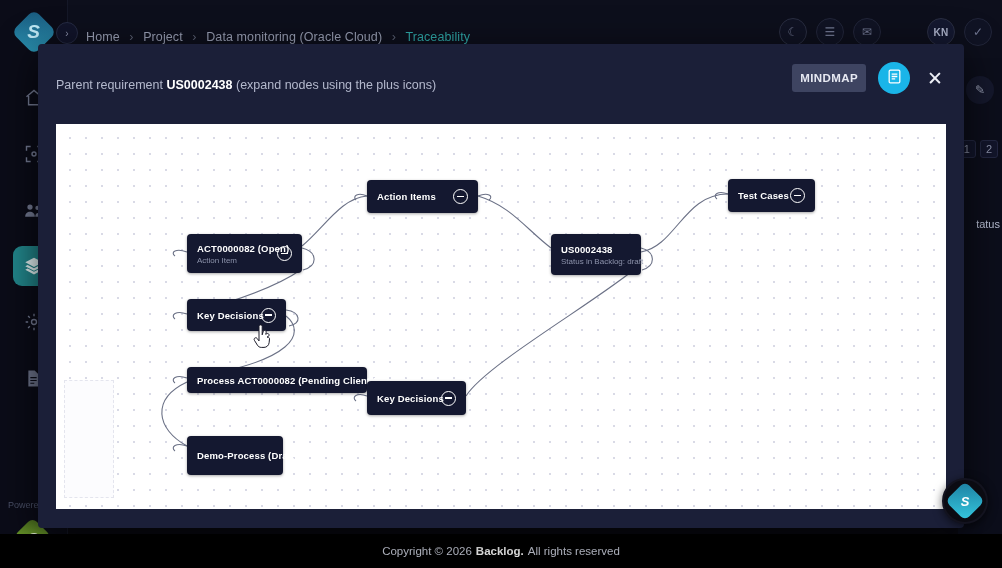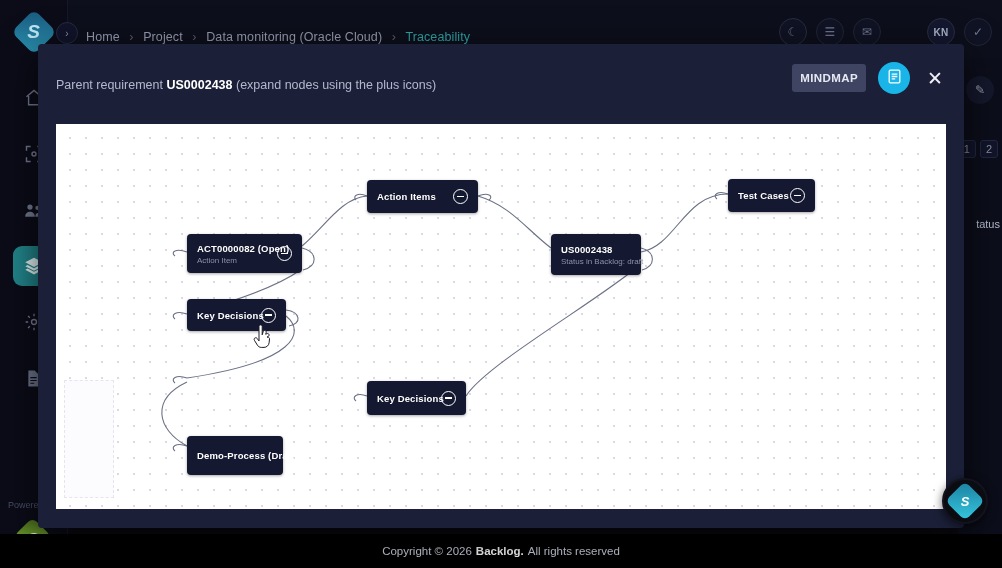--- a/index.html
+++ b/index.html
@@ -372,20 +372,25 @@
           </div>
         </div>
         <div class="node" style="left: 131px; top: 175px; width: 99px; height: 32px; background: rgb(20, 24, 48);">
           <div class="nbody">
             <div class="ntitle">Key Decisions</div>
           </div>
           <div class="collapse">
             <i></i>
           </div>
         </div>
+        <div class="node" style="left: 131px; top: 243px; width: 180px; height: 26px; background: rgb(20, 24, 48);">
+          <div class="nbody">
+            <div class="ntitle">Process ACT0000082 (Pending Client Review)</div>
+          </div>
+        </div>
         <div class="node" style="left: 311px; top: 257px; width: 99px; height: 34px; background: rgb(20, 24, 48);">
           <div class="nbody">
             <div class="ntitle">Key Decisions</div>
           </div>
           <div class="collapse">
             <i></i>
           </div>
         </div>
         <div class="node" style="left: 131px; top: 312px; width: 96px; height: 39px; background: rgb(20, 24, 48);">
           <div class="nbody">

